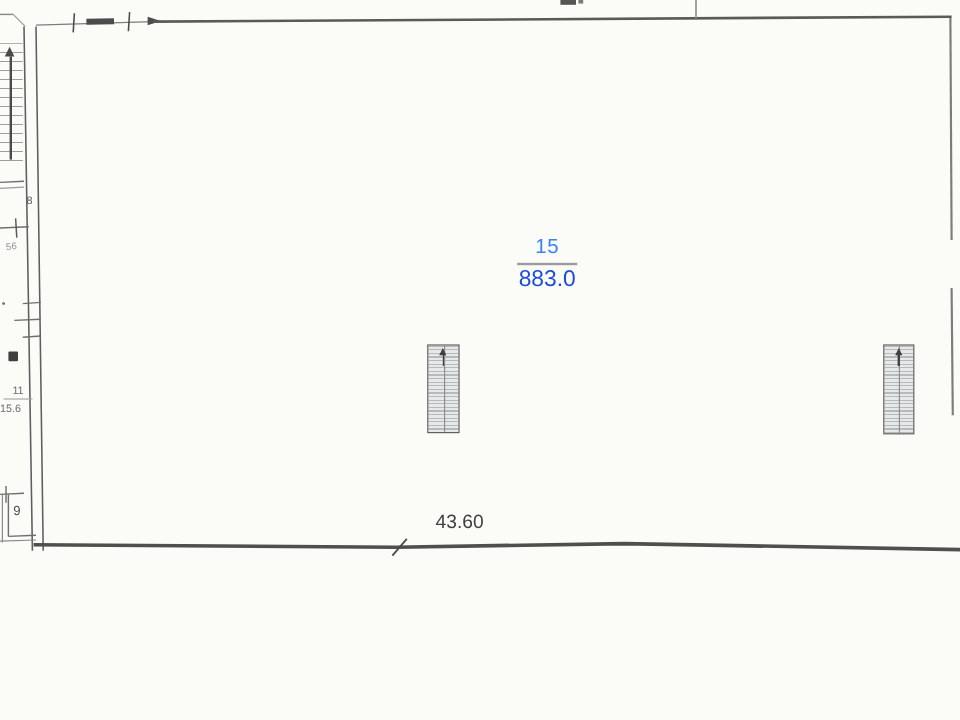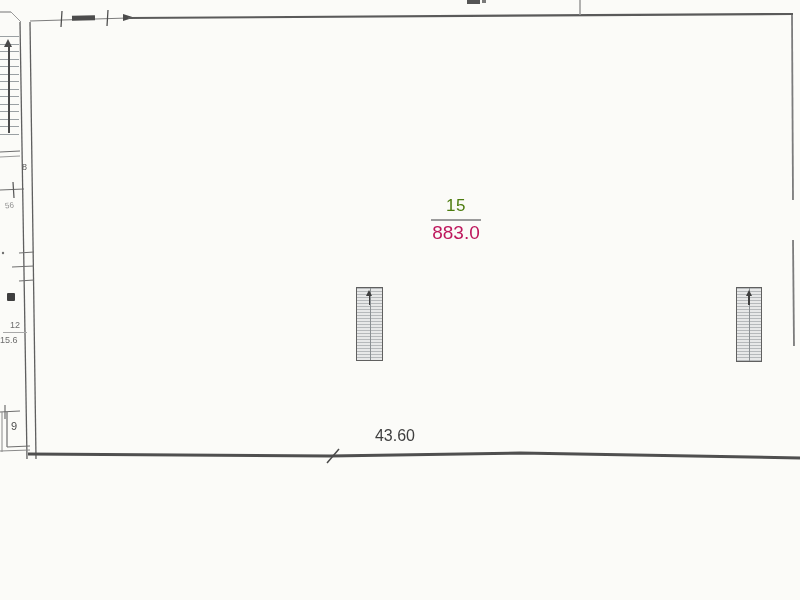--- a/index.html
+++ b/index.html
@@ -5,24 +5,24 @@
   html,body{margin:0;padding:0;background:#fafaf7;}
   .plan{
     position:relative;width:800px;height:600px;overflow:hidden;
     background:#fbfbf8;
     font-family:"Liberation Sans", sans-serif;
   }
   .lines{position:absolute;left:0;top:0;width:800px;height:600px;}
   .lbl{position:absolute;color:#3f3f3f;white-space:nowrap;}
   .frac-line{position:absolute;background:#9b9b9b;}
   
-  .room15-num{left:430px;top:196px;width:52px;text-align:center;font-size:17px;letter-spacing:.5px;color:#4d7c0f;}
+  .room15-num{left:430px;top:196px;width:52px;text-align:center;font-size:17px;letter-spacing:.5px;color:#3b82f6;}
   .room15-line{left:431px;top:219px;width:50px;height:2px;}
-  .room15-area{left:420px;top:222px;width:72px;text-align:center;font-size:19px;color:#be185d;}
-  .dim-bottom{left:363px;top:427px;width:64px;text-align:center;font-size:16px;color:#3f3f3f;}
+  .room15-area{left:420px;top:222px;width:72px;text-align:center;font-size:19px;color:#1d4ed8;}
+  .dim-bottom{left:363px;top:427px;width:64px;text-align:left;font-size:16px;color:#3f3f3f;}
   
   .lab8{left:22px;top:162px;font-size:9px;color:#5a5a5a;}
   .lab56{left:5px;top:201px;font-size:8px;color:#909090;transform:rotate(-6deg);}
   .room11-num{left:3px;top:320px;width:24px;text-align:center;font-size:9px;color:#6e6e6e;}
   .room11-line{left:3px;top:332px;width:24px;height:1px;background:#a8a8a8;}
   .room11-area{left:0px;top:335px;width:30px;font-size:9px;color:#6e6e6e;}
   .lab9{left:11px;top:420px;font-size:11px;color:#4c4c4c;}
   
   .stair{
     position:absolute;left:0;top:36px;width:19px;height:100px;
@@ -115,18 +115,18 @@
   </div>
 
   <div class="lbl room15-num">15</div>
   <div class="frac-line room15-line"></div>
   <div class="lbl room15-area">883.0</div>
 
   <div class="lbl dim-bottom">43.60</div>
 
   <div class="lbl lab8">8</div>
   <div class="lbl lab56">56</div>
-  <div class="lbl room11-num">12</div>
+  <div class="lbl room11-num">11</div>
   <div class="room11-line frac-line"></div>
   <div class="lbl room11-area">15.6</div>
   <div class="lbl lab9">9</div>
 
 </div>
 
 </body></html>

